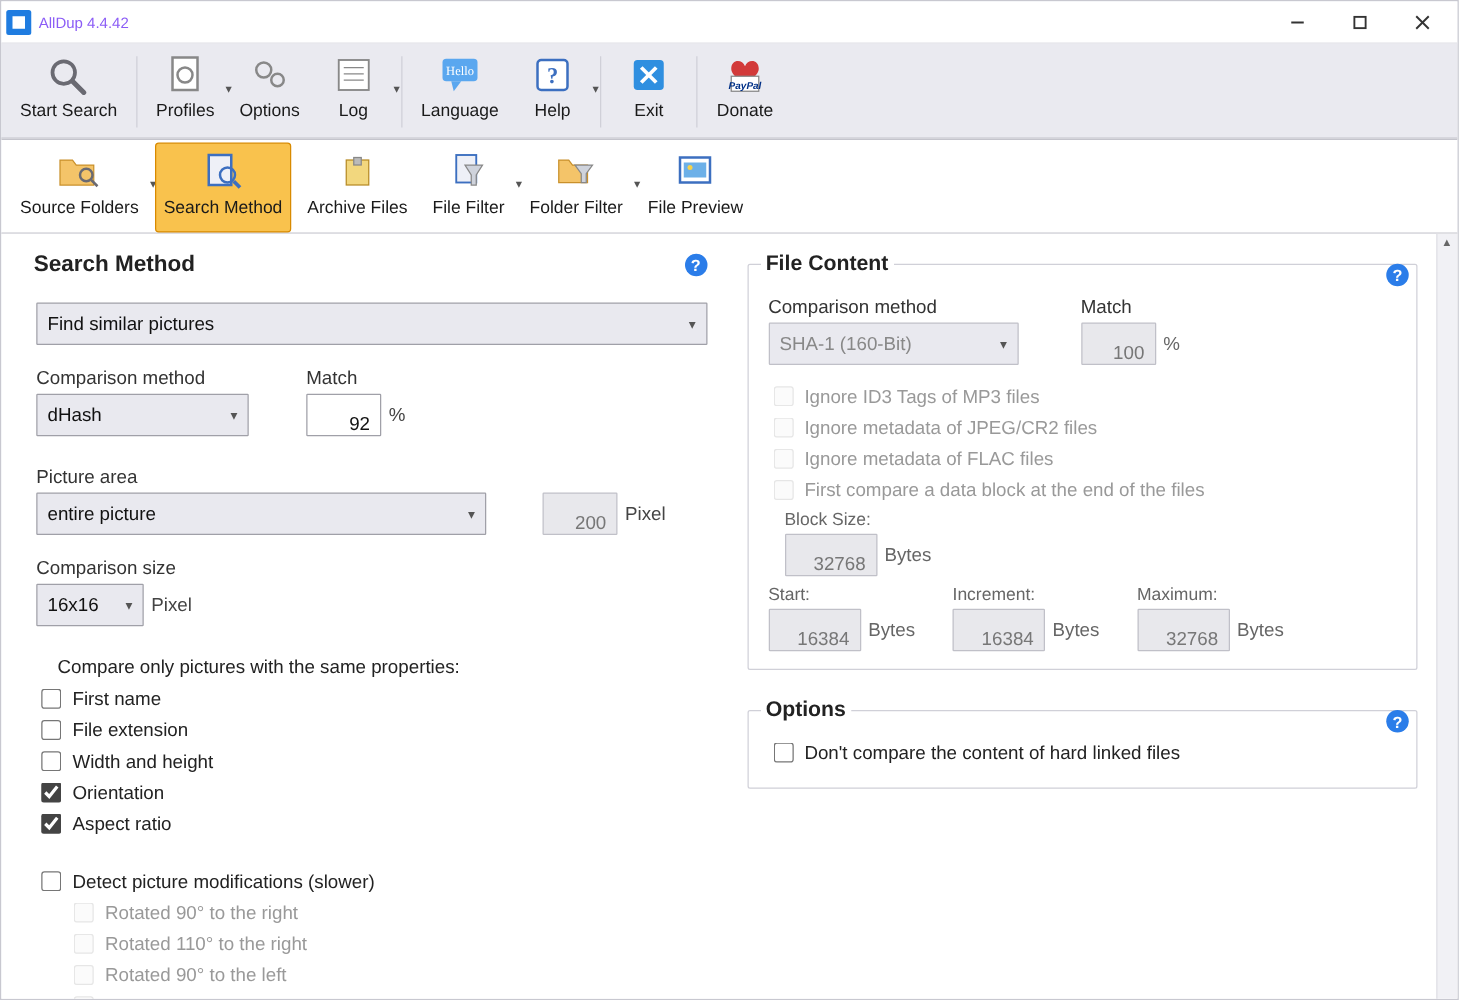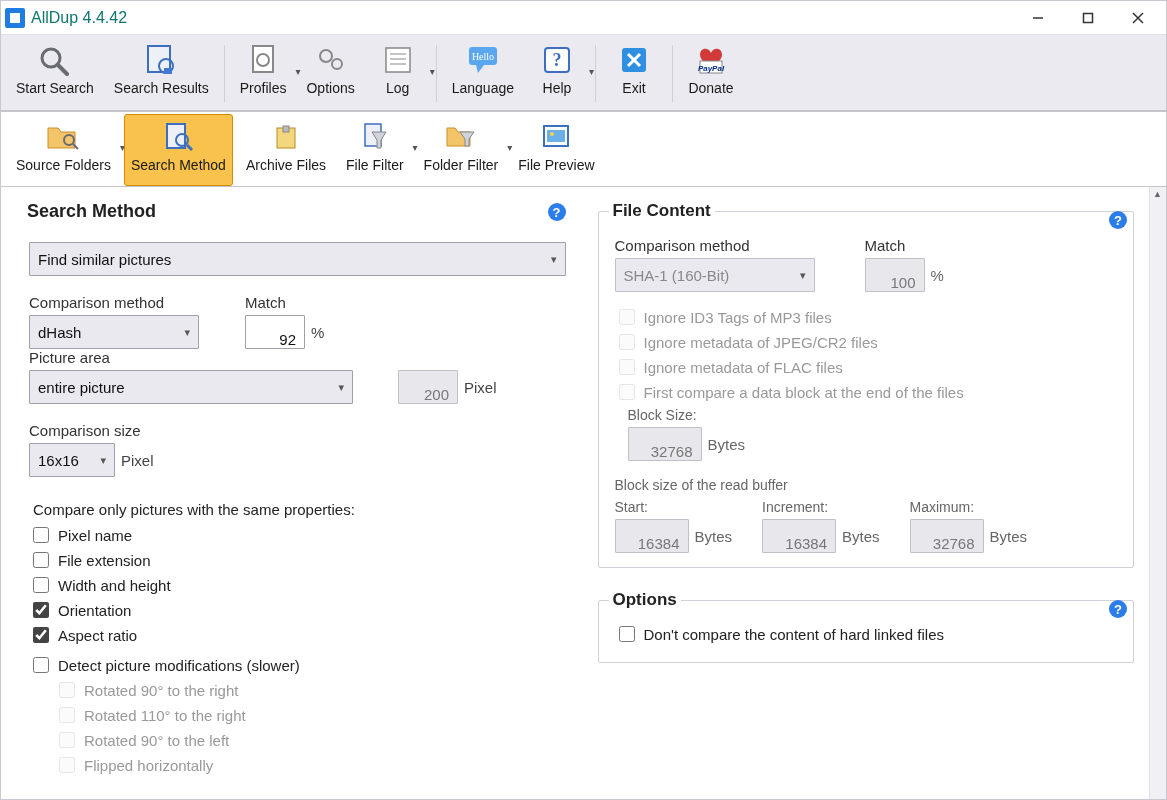--- a/index.html
+++ b/index.html
@@ -34,21 +34,21 @@
     display:flex; align-items:center;
     padding:0 4px; gap:6px;
     border-bottom:1px solid #e0e0e6;
   }
   .title-icon {
     width:20px; height:20px;
     background:#1f7ce0; border-radius:2px;
     display:flex; align-items:center; justify-content:center;
   }
   .title-icon::before{ content:""; width:10px;height:10px;background:#fff; }
-  .title-text{ font-size:16px; color:#0f766e; }
+  .title-text{ font-size:12px; color:#8b5cf6; }
   .winctrls{ margin-left:auto; display:flex; gap:2px; }
   .winbtn{
     width:48px; height:32px; display:flex;
     align-items:center; justify-content:center;
     color:#333;
   }
 
   
   .ribbon{
     background:var(--ribbon-bg);
@@ -149,21 +149,21 @@
   .after{ font-size:15px; color:#444; margin-left:6px; }
 
   .chk{
     display:flex; align-items:center; gap:6px;
     font-size:15px; color:#222; margin:3px 0;
   }
   .chk input{ width:16px; height:16px; accent-color:#444; }
   .chk.disabled{ color:#999; }
   .chk.disabled input{ opacity:0.55; }
 
-  .section-label{ font-size:15px; color:#222; margin:10px 0 6px 4px; }
+  .section-label{ font-size:15px; color:#222; margin:10px 0 6px 17px; }
   .grey{ color:#666; }
 
 </style>
 </head>
 <body>
 
 <div class="titlebar">
   <div class="title-icon"></div>
   <div class="title-text">AllDup 4.4.42</div>
   <div class="winctrls">
@@ -190,30 +190,20 @@
   <div class="rib-item">
     <div class="rib-icon">
       <svg width="36" height="32" viewBox="0 0 36 32">
           <circle cx="14" cy="14" r="9" fill="none" stroke="#6a6a72" stroke-width="3"></circle>
           <line x1="21" y1="21" x2="30" y2="30" stroke="#6a6a72" stroke-width="4" stroke-linecap="round"></line>
         </svg>
     </div>
     <div class="rib-label">Start Search</div>
   </div>
 
-  <div class="rib-item">
-    <div class="rib-icon">
-      <svg width="34" height="32" viewBox="0 0 34 32">
-          <rect x="4" y="2" width="22" height="26" fill="#eef0f7" stroke="#3c6fc0" stroke-width="2"></rect>
-          <circle cx="22" cy="22" r="7" fill="none" stroke="#3c6fc0" stroke-width="2"></circle>
-          <rect x="20" y="24" width="8" height="6" fill="#4078d4"></rect>
-        </svg>
-    </div>
-    <div class="rib-label">Search Results</div>
-  </div>
 
   <div class="sep"></div>
 
   <div class="rib-item">
     <div class="rib-icon">
       <svg width="32" height="32" viewBox="0 0 32 32">
           <rect x="6" y="2" width="20" height="26" fill="#fff" stroke="#888" stroke-width="2"></rect>
           <circle cx="16" cy="16" r="6" fill="none" stroke="#888" stroke-width="2"></circle>
         </svg>
     </div>
@@ -391,23 +381,23 @@
         <label class="fld">Match</label>
         <div style="display:flex;align-items:center;">
           <div class="input w60">
               <span>92</span>
             </div>
           <span class="after">%</span>
         </div>
       </div>
     </div>
 
-    <label class="fld" style="margin-top:0;">Picture area</label>
+    <label class="fld" style="margin-top:24px;">Picture area</label>
     <div class="row">
-      <div class="combo select" style="width:324px;">
+      <div class="combo select" style="width:360px;">
         <span>entire picture</span>
         <span class="chev">▾</span>
       </div>
       <div style="display:flex;align-items:center;margin-left:29px;">
         <div class="input w60 disabled">
             <span>200</span>
           </div>
         <span class="after">Pixel</span>
       </div>
     </div>
@@ -417,40 +407,40 @@
       <div class="combo select" style="width:86px;">
         <span>16x16</span>
         <span class="chev">▾</span>
       </div>
       <span class="after">Pixel</span>
     </div>
 
     <div class="section-label" style="margin-top:24px;">Compare only pictures with the same properties:</div>
     <label class="chk">
         <input type="checkbox" style="">
-        <span>Pixel name</span>
+        <span>First name</span>
       </label>
     <label class="chk">
         <input type="checkbox" style="">
         <span>File extension</span>
       </label>
     <label class="chk">
         <input type="checkbox" style="">
         <span>Width and height</span>
       </label>
     <label class="chk">
         <input type="checkbox" checked="" style="">
         <span>Orientation</span>
       </label>
     <label class="chk">
         <input type="checkbox" checked="" style="">
         <span>Aspect ratio</span>
       </label>
 
-    <label class="chk" style="margin-top:8px;">
+    <label class="chk" style="margin-top:24px;">
         <input type="checkbox" style="">
         <span>Detect picture modifications (slower)</span>
       </label>
     <div style="margin-left:26px;">
       <label class="chk disabled">
           <input type="checkbox" disabled="" style="">
           <span>Rotated 90° to the right</span>
         </label>
       <label class="chk disabled">
           <input type="checkbox" disabled="" style="">
@@ -513,21 +503,20 @@
           <div class="grey" style="margin:4px 0;">Block Size:</div>
           <div style="display:flex;align-items:center;">
             <div class="input w74 disabled">
                 <span>32768</span>
               </div>
             <span class="after grey">Bytes</span>
           </div>
         </div>
       </div>
 
-      <div class="grey" style="margin-top:16px;">Block size of the read buffer</div>
       <div class="row" style="gap:30px; align-items:flex-start; margin-top:6px;">
         <div>
           <div class="grey">Start:</div>
           <div style="display:flex;align-items:center;margin-top:4px;">
             <div class="input w74 disabled">
                 <span>16384</span>
               </div>
             <span class="after grey">Bytes</span>
           </div>
         </div>

